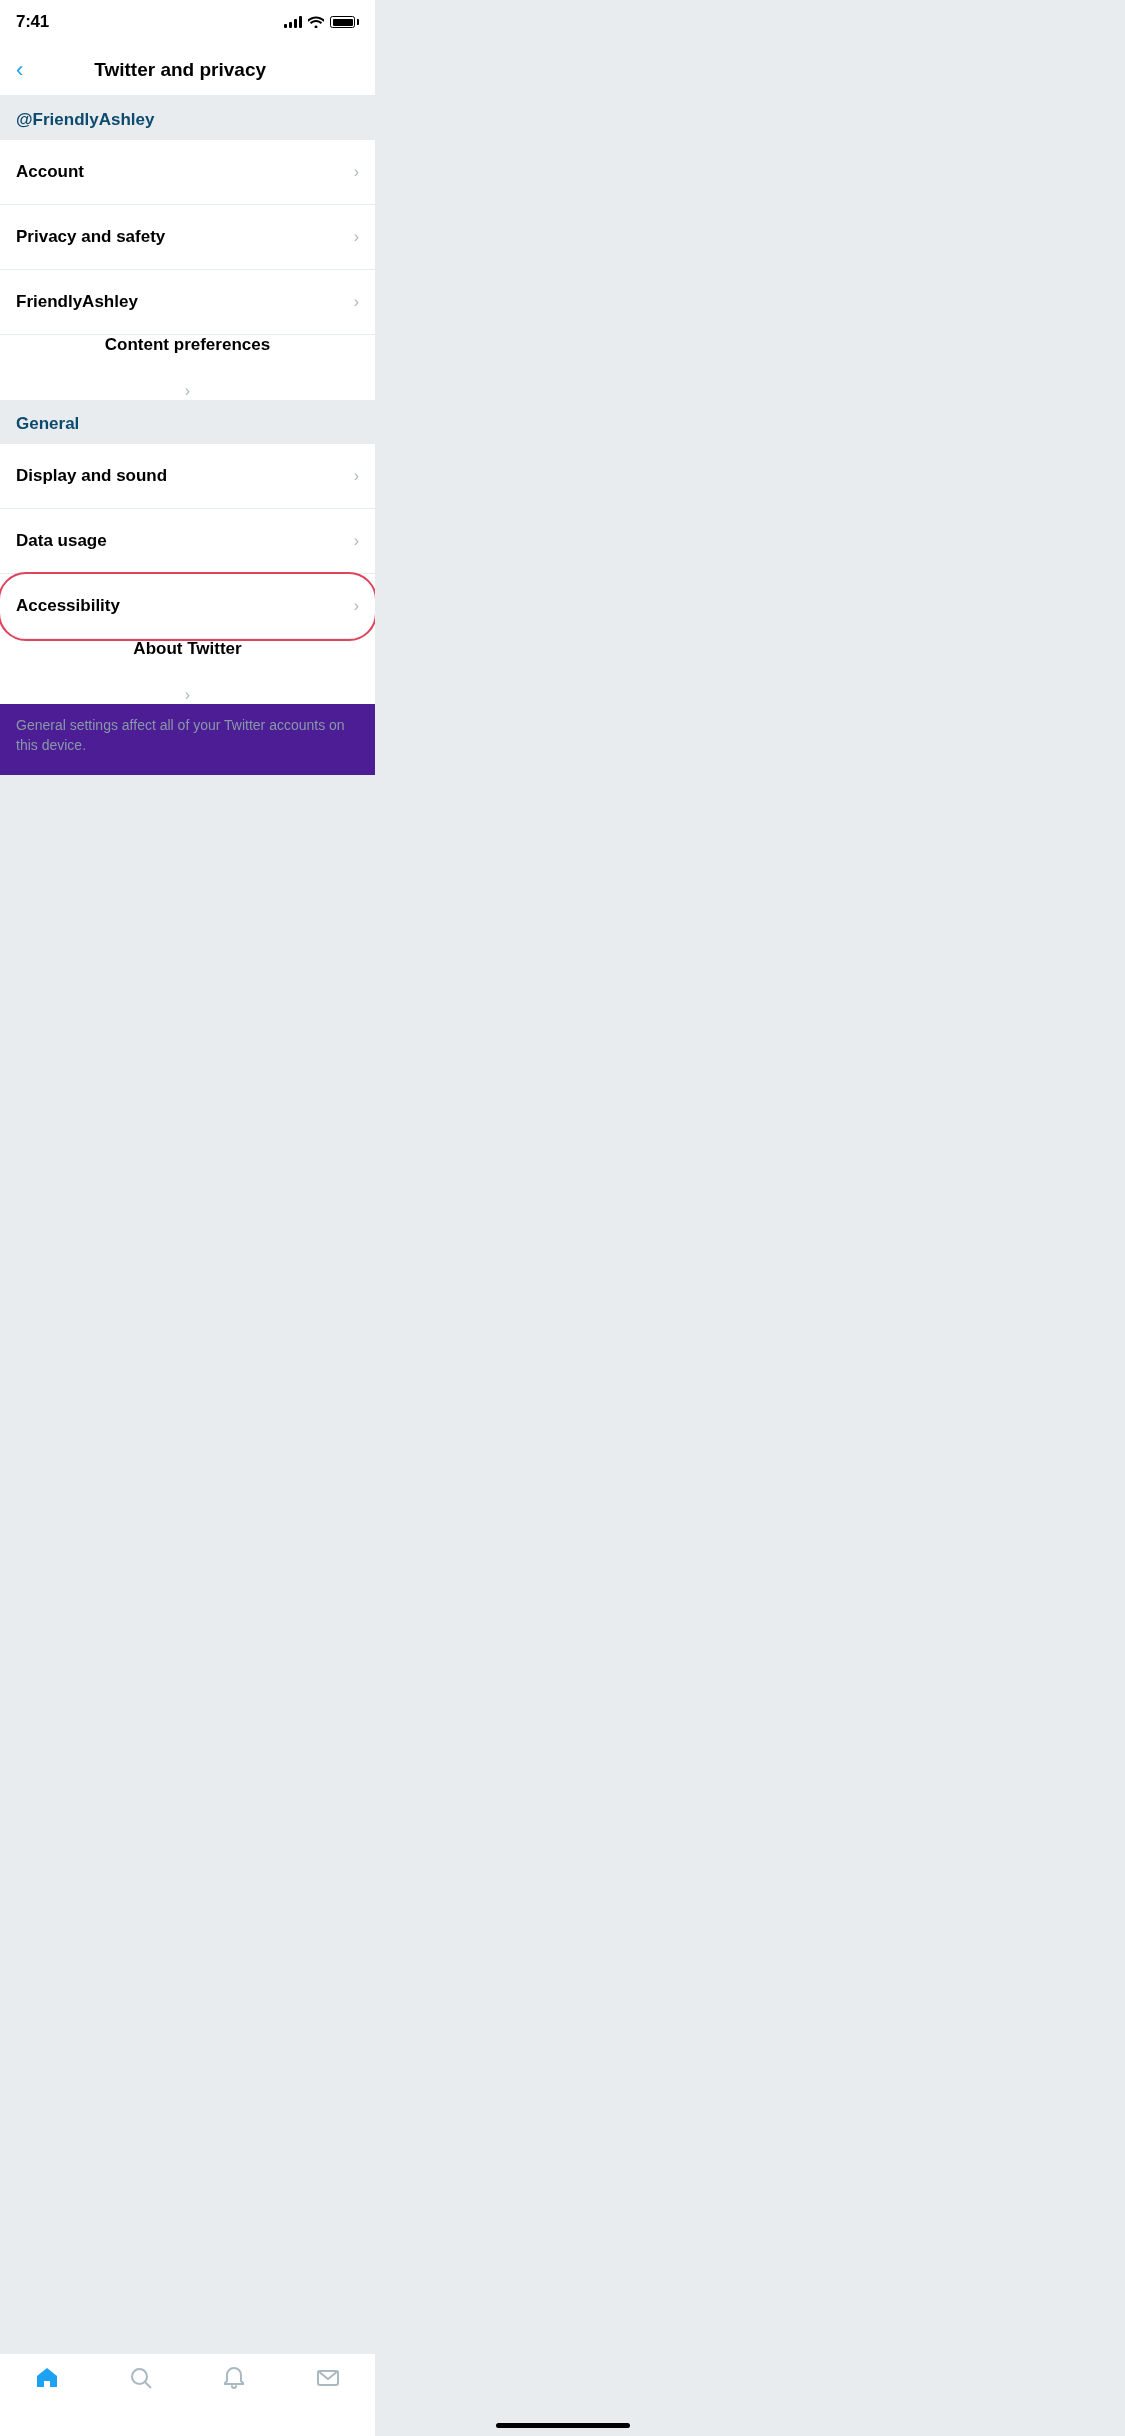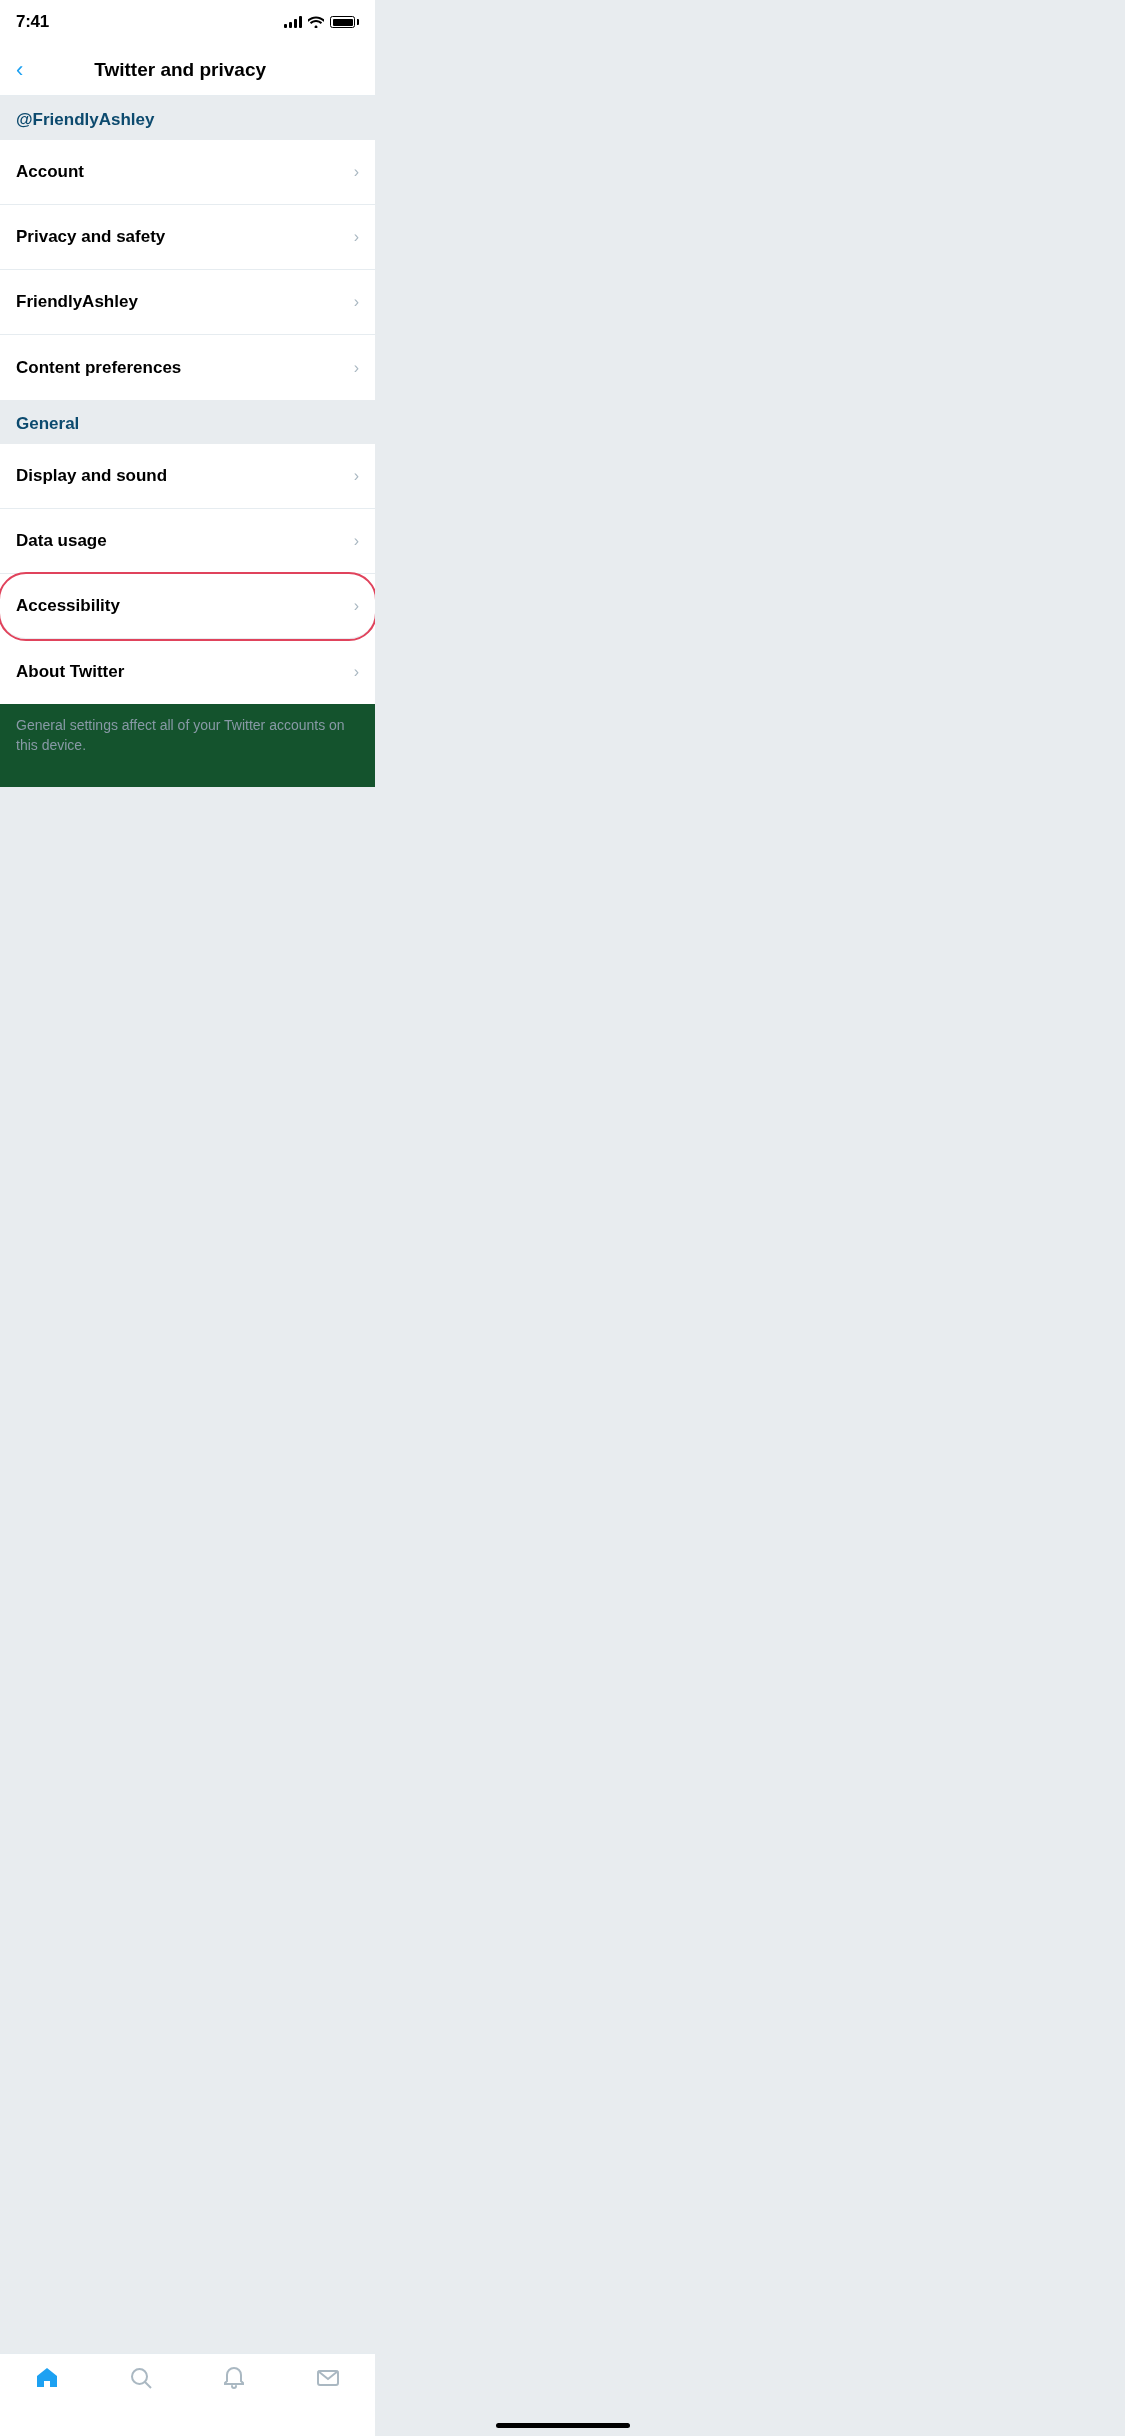--- a/index.html
+++ b/index.html
@@ -141,20 +141,21 @@
       justify-content: space-between;
       padding: 0 16px;
       height: 65px;
       border-bottom: 1px solid #e6ecf0;
       cursor: pointer;
       position: relative;
     }
 
     .menu-item:last-child {
       border-bottom: none;
+      flex-direction: column;
     }
 
     .menu-item-label {
       font-size: 17px;
       font-weight: 600;
       color: #000;
     }
 
     .chevron {
       color: #aab8c2;
@@ -162,22 +163,22 @@
     }
 
     
     .menu-item.highlighted {
       outline: 2px solid #e0435c;
       border-radius: 26px;
     }
 
     
     .footer-note {
-      background: #14532d;
-      padding: 12px 16px 32px;
+      background: #4c1d95;
+      padding: 12px 16px 20px;
       font-size: 14px;
       color: #8899a6;
       line-height: 1.4;
     }
 
     
     .bottom-space {
       background: #e8ecef;
       flex: 1;
     }

